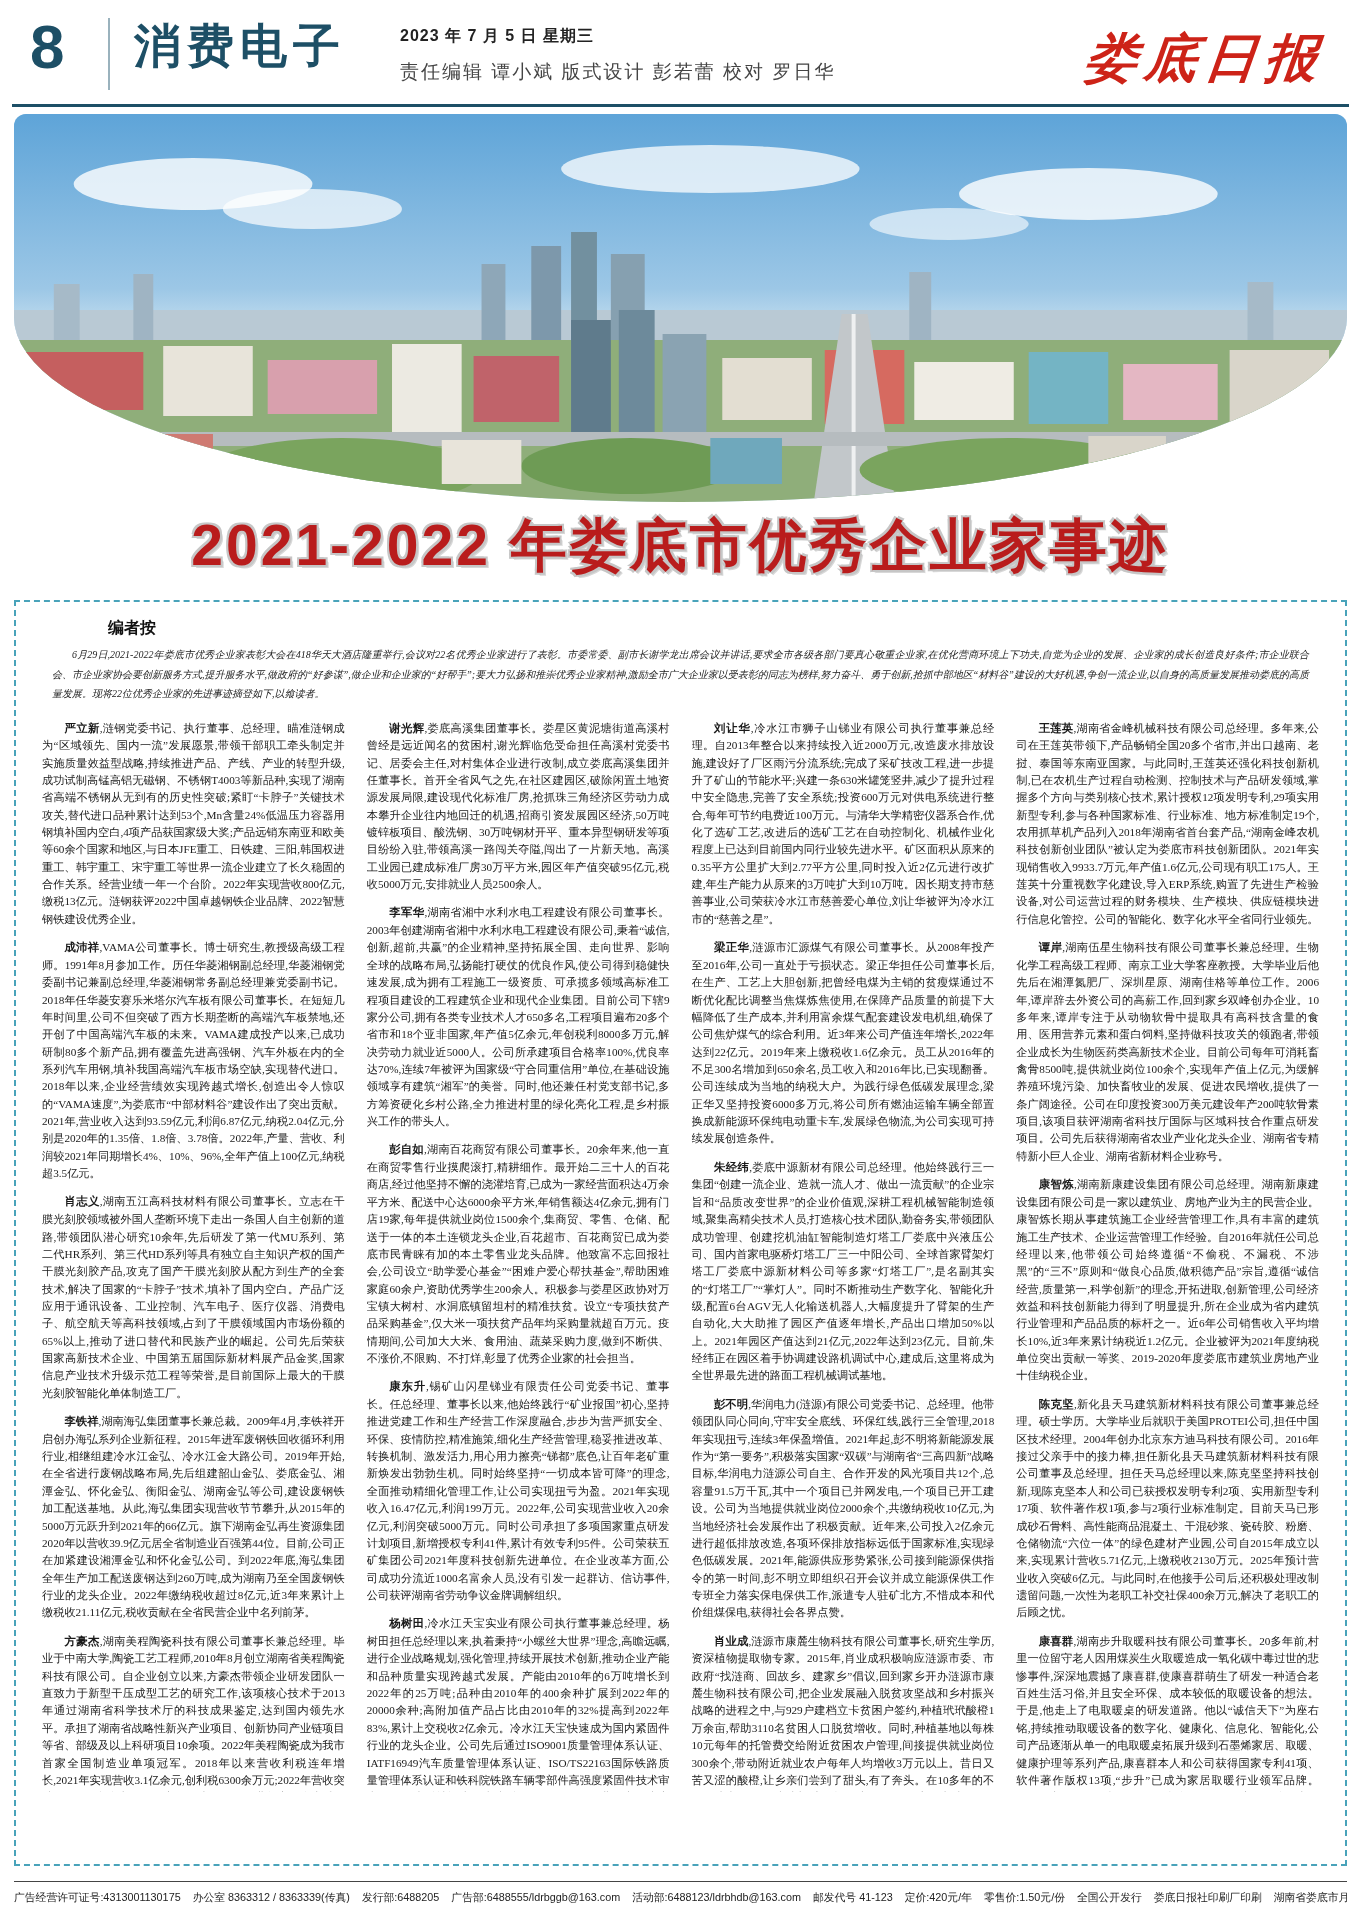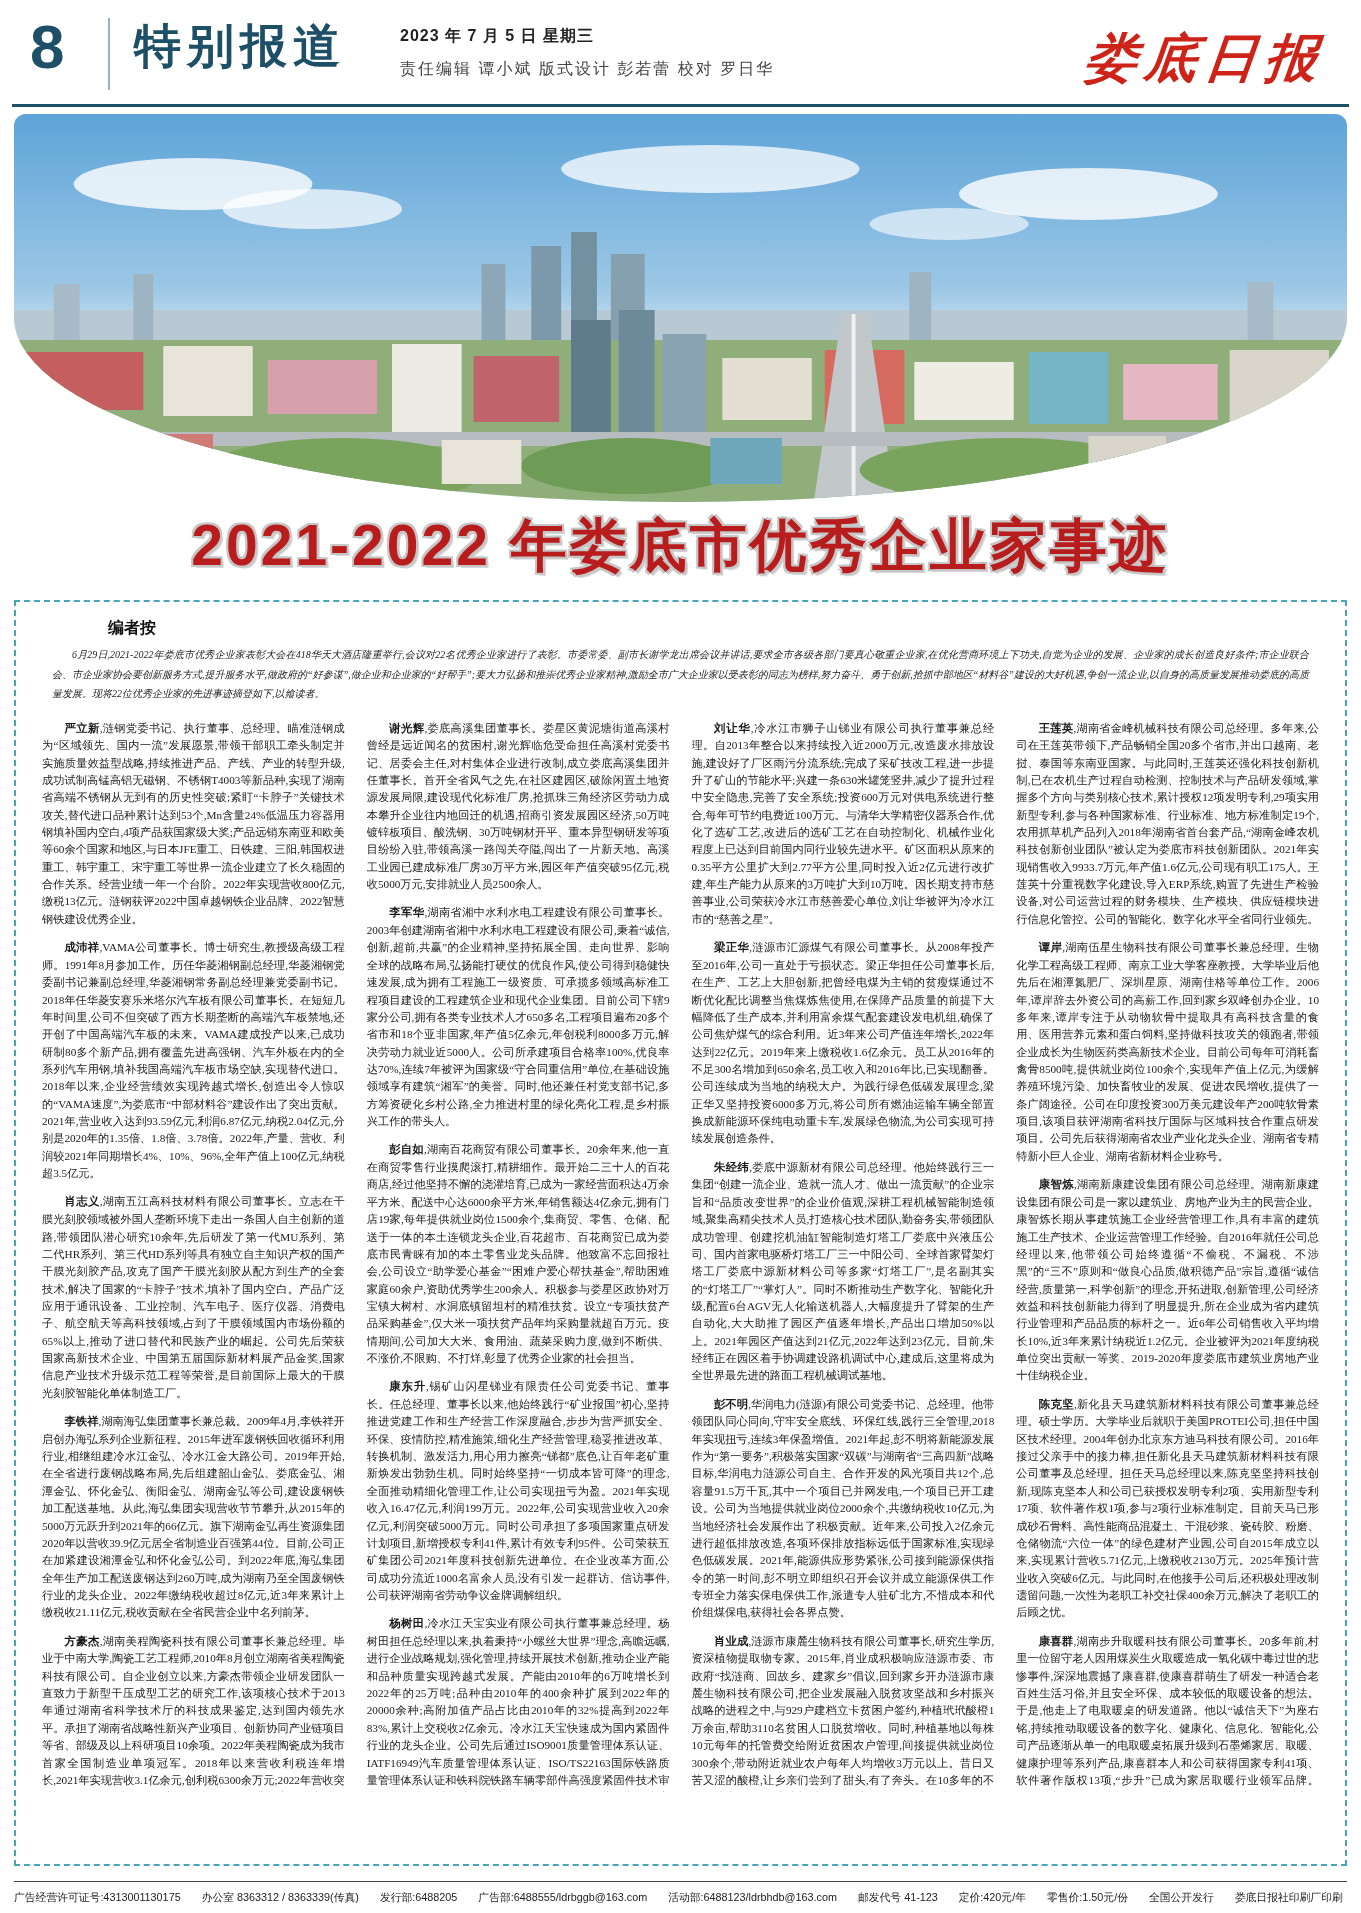--- a/index.html
+++ b/index.html
@@ -15,21 +15,21 @@
     position:absolute; left:0; top:2px; font-family:"Liberation Sans",sans-serif;
     font-weight:bold; font-size:62px; color:#1d4f66; line-height:1;
   }
   .hdr-div { position:absolute; left:78px; top:4px; width:2px; height:72px; background:#9ab2bd; }
   .section {
     position:absolute; left:104px; top:8px; font-family:"Liberation Sans",sans-serif;
     font-weight:bold; font-size:47px; color:#1d4f66; letter-spacing:6px; line-height:1;
   }
   .dateline { position:absolute; left:370px; top:12px; font-family:"Liberation Sans",sans-serif; }
   .dateline .d1 { font-size:16px; font-weight:bold; color:#222; letter-spacing:1px; }
-  .dateline .d2 { margin-top:12px; font-size:16px; color:#444; letter-spacing:2px; }
+  .dateline .d2 { margin-top:12px; font-size:19px; color:#444; letter-spacing:2px; }
   .masthead {
     position:absolute; right:6px; top:10px; font-family:"DejaVu Serif",serif;
     font-style:italic; font-weight:bold; font-size:52px; color:#cd2318;
     letter-spacing:8px; transform:skewX(-6deg);
   }
   .hdr-rule { position:absolute; top:104px; left:12px; right:12px; height:3px; background:#1d4f66; }
   
   .photo {
     position:absolute; top:114px; left:14px; right:14px; height:388px;
     border-radius:12px 12px 50% 50% / 12px 12px 185px 185px;
@@ -61,32 +61,32 @@
   .seg {
     font-size:11.2px; line-height:1.55; text-align:justify; text-indent:2em;
     margin-bottom:11px; color:#1a1a1a;
   }
   .seg.cont { text-indent:0; }
   .pname { font-family:"Liberation Sans",sans-serif; font-weight:bold; font-size:11.4px; }
   
   .footer {
     position:absolute; left:14px; right:14px; bottom:8px; border-top:1px solid #444;
     padding-top:9px; font-family:"Liberation Sans",sans-serif; font-size:10.8px;
-    color:#222; display:flex; flex-wrap:nowrap; gap:21px; white-space:nowrap; overflow:hidden;
+    color:#222; display:flex; flex-wrap:nowrap; gap:12px; white-space:nowrap; overflow:hidden;
   }
 </style>
 </head>
 <body>
 
 <div class="page">
 
   <div class="hdr">
     <div class="pageno">8</div>
     <div class="hdr-div"></div>
-    <div class="section">特别报道</div>
+    <div class="section">消费电子</div>
     <div class="dateline">
       <div class="d1">2023 年 7 月 5 日 星期三</div>
       <div class="d2">责任编辑 谭小斌 版式设计 彭若蕾 校对 罗日华</div>
     </div>
     <div class="masthead">娄底日报</div>
   </div>
   <div class="hdr-rule"></div>
 
   <div class="photo">
     <svg viewBox="0 0 1340 388" preserveAspectRatio="none">

